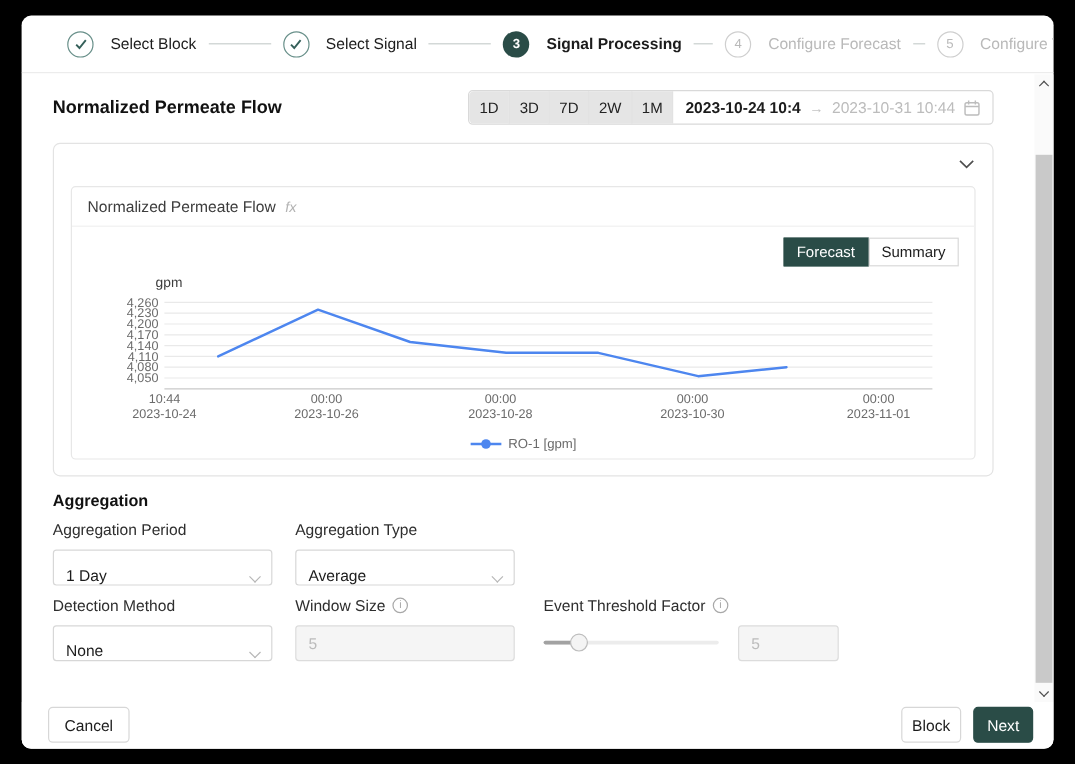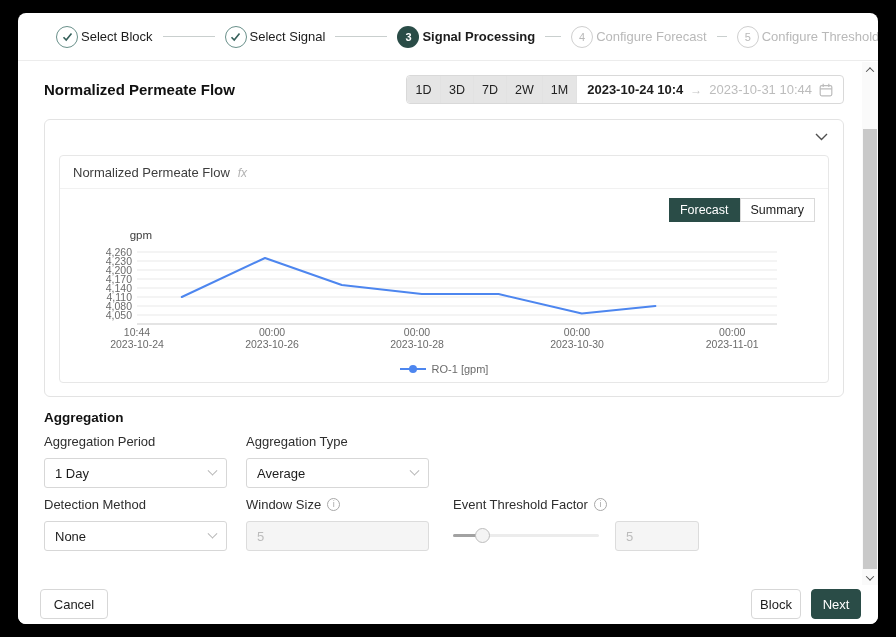--- a/index.html
+++ b/index.html
@@ -1,33 +1,33 @@
 <!DOCTYPE html>
 <html><head>
 <meta charset="utf-8">
 <style>
   * { margin:0; padding:0; box-sizing:border-box; }
   html,body { width:896px; height:637px; background:#000; font-family:"Liberation Sans", sans-serif; overflow:hidden; }
   .modal { position:absolute; left:18px; top:13px; width:860px; height:611px; background:#fff; border-radius:8px; overflow:hidden; }
 
   
   .stepper { height:48px; border-bottom:1px solid #ececec; display:flex; align-items:center; padding:0 14px 0 38px; }
-  .step { display:flex; align-items:center; gap:3px; }
+  .step { display:flex; align-items:center; gap:14px; }
   .step-circle { width:22px; height:22px; border-radius:50%; display:flex; align-items:center; justify-content:center; font-size:11px; flex:none; }
   .step.done .step-circle { border:1.5px solid #69908a; color:#35605a; }
   .step.active .step-circle { background:#2a4c47; color:#fff; font-weight:600; }
   .step.todo .step-circle { border:1.5px solid #cfcfcf; color:#b9b9b9; }
   .step-label { font-size:13px; color:#1c1c1c; white-space:nowrap; }
   .step.done .step-label { font-weight:500; }
   .step.active .step-label { font-weight:600; }
   .step.todo .step-label { color:#b9b9b9; }
   .connector { height:1.5px; background:#c9cfce; margin:0 10px; flex:none; }
 
   
-  .content { position:absolute; left:0; right:16px; top:49px; bottom:39px; overflow:hidden; padding:13px 18px 0 26px; }
+  .content { position:absolute; left:0; right:16px; top:49px; bottom:39px; overflow:hidden; padding:13px 34px 0 26px; }
 
   .title-row { display:flex; justify-content:space-between; align-items:center; }
   .page-title { font-size:15px; font-weight:700; color:#111; }
   .range-group { display:flex; align-items:stretch; border:1px solid #d9d9d9; border-radius:4px; height:29px; background:#fff; }
   .range-btn { min-width:33px; padding:0 8px; display:flex; align-items:center; justify-content:center; font-size:12.5px; font-weight:500; color:#222; background:#e5e5e5; border:none; border-left:1px solid #e2e2e2; cursor:pointer; font-family:inherit; }
   .range-btn:first-child { border-left:none; border-radius:4px 0 0 4px; }
   .date-cell { display:flex; align-items:center; gap:7px; padding:0 10px; border-left:1px solid #e2e2e2; }
   .date-start { font-size:13px; font-weight:600; color:#1c1c1c; white-space:nowrap; }
   .date-arrow { color:#c4c4c4; font-size:12px; }
   .date-end { font-size:13px; color:#bcbcbc; white-space:nowrap; max-width:112px; overflow:hidden; }
@@ -45,21 +45,21 @@
   .legend-label { font-size:11px; color:#6b6b6b; }
 
   
   .section-title { font-size:13.5px; font-weight:700; color:#111; }
   .agg-title { margin-top:13px; }
   .evt-title { margin-top:29px; }
   .field-row { display:flex; margin-top:9px; }
   .field { display:flex; flex-direction:column; }
   .f-w { width:183px; }
   .field label { font-size:13px; color:#2e2e2e; margin-bottom:9px; display:flex; align-items:center; gap:6px; }
-  .select { height:30px; border:1px solid #d7d7d7; border-radius:3px; background:#fff; display:flex; align-items:center; justify-content:space-between; padding:0 10px; font-size:13px; color:#1c1c1c; cursor:pointer; }
+  .select { height:30px; border:1px solid #d7d7d7; border-radius:3px; background:#fff; display:flex; align-items:flex-end; justify-content:space-between; padding:0 10px; font-size:13px; color:#1c1c1c; cursor:pointer; }
   .chev { width:7px; height:7px; border-right:1.5px solid #b6b6b6; border-bottom:1.5px solid #b6b6b6; transform:rotate(45deg) translate(-2px,-2px); }
   .dis-input { height:30px; border:1px solid #dcdcdc; border-radius:3px; background:#f5f5f5; color:#bcbcbc; font-size:13px; padding:0 10px; width:100%; font-family:inherit; }
   .info { width:13px; height:13px; border-radius:50%; border:1px solid #a8a8a8; color:#a8a8a8; font-size:9px; display:inline-flex; align-items:center; justify-content:center; line-height:1; }
   .gap1 { margin-right:19px; } .gap2 { margin-right:24px; }
   .thr-controls { display:flex; align-items:center; height:30px; }
   .slider { position:relative; width:146px; height:30px; margin-right:16px; cursor:pointer; }
   .slider-track { position:absolute; top:13px; left:0; right:0; height:3px; border-radius:2px; background:#ececec; }
   .slider-fill { position:absolute; top:13px; left:0; height:3px; border-radius:2px; background:#a2a2a2; }
   .slider-thumb { position:absolute; top:7px; width:15px; height:15px; border-radius:50%; background:#f4f4f4; border:1.5px solid #bdbdbd; }
   .thr-input { width:84px; }

